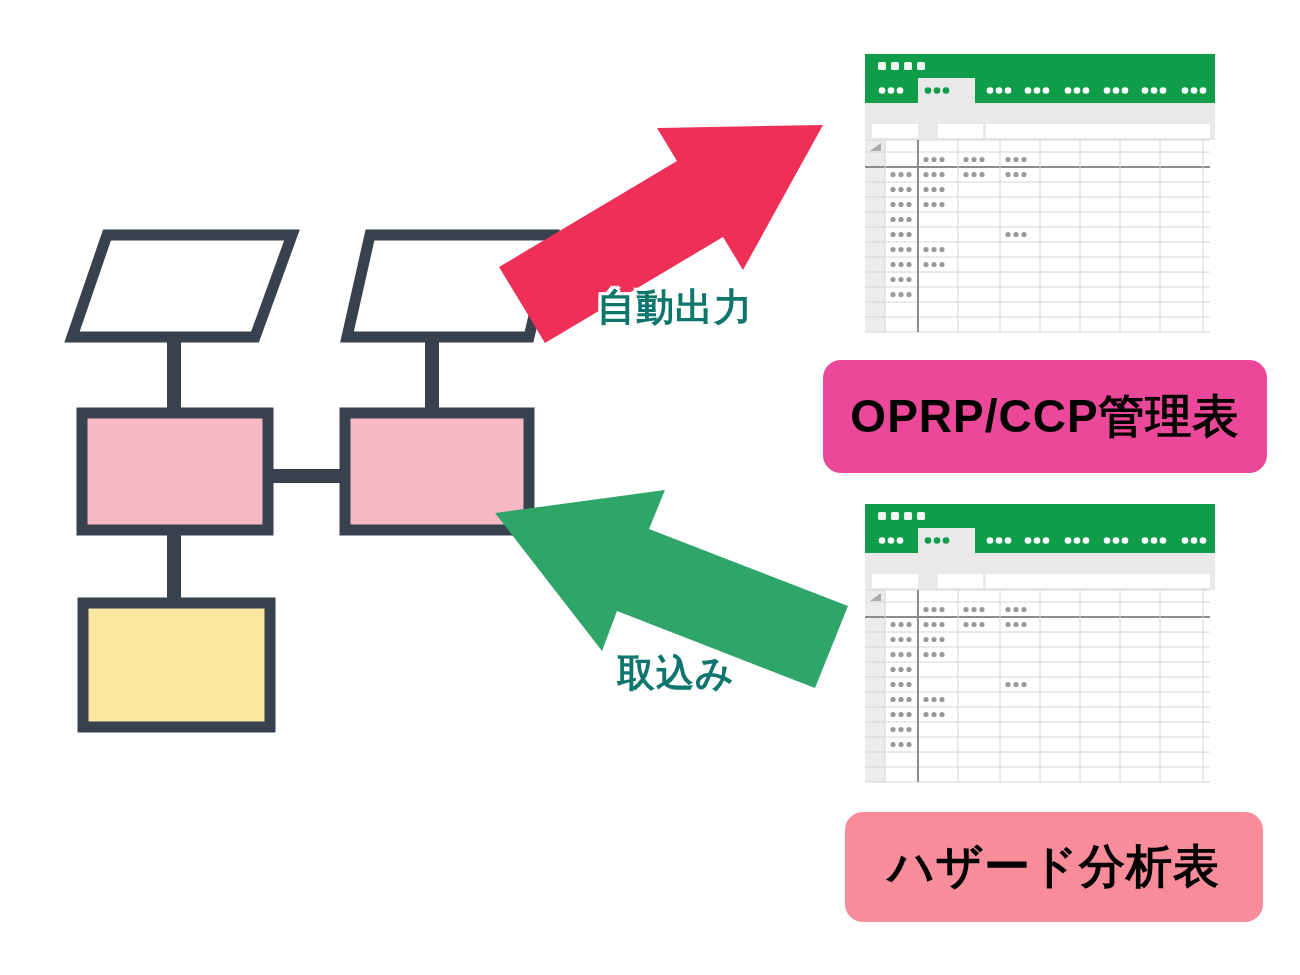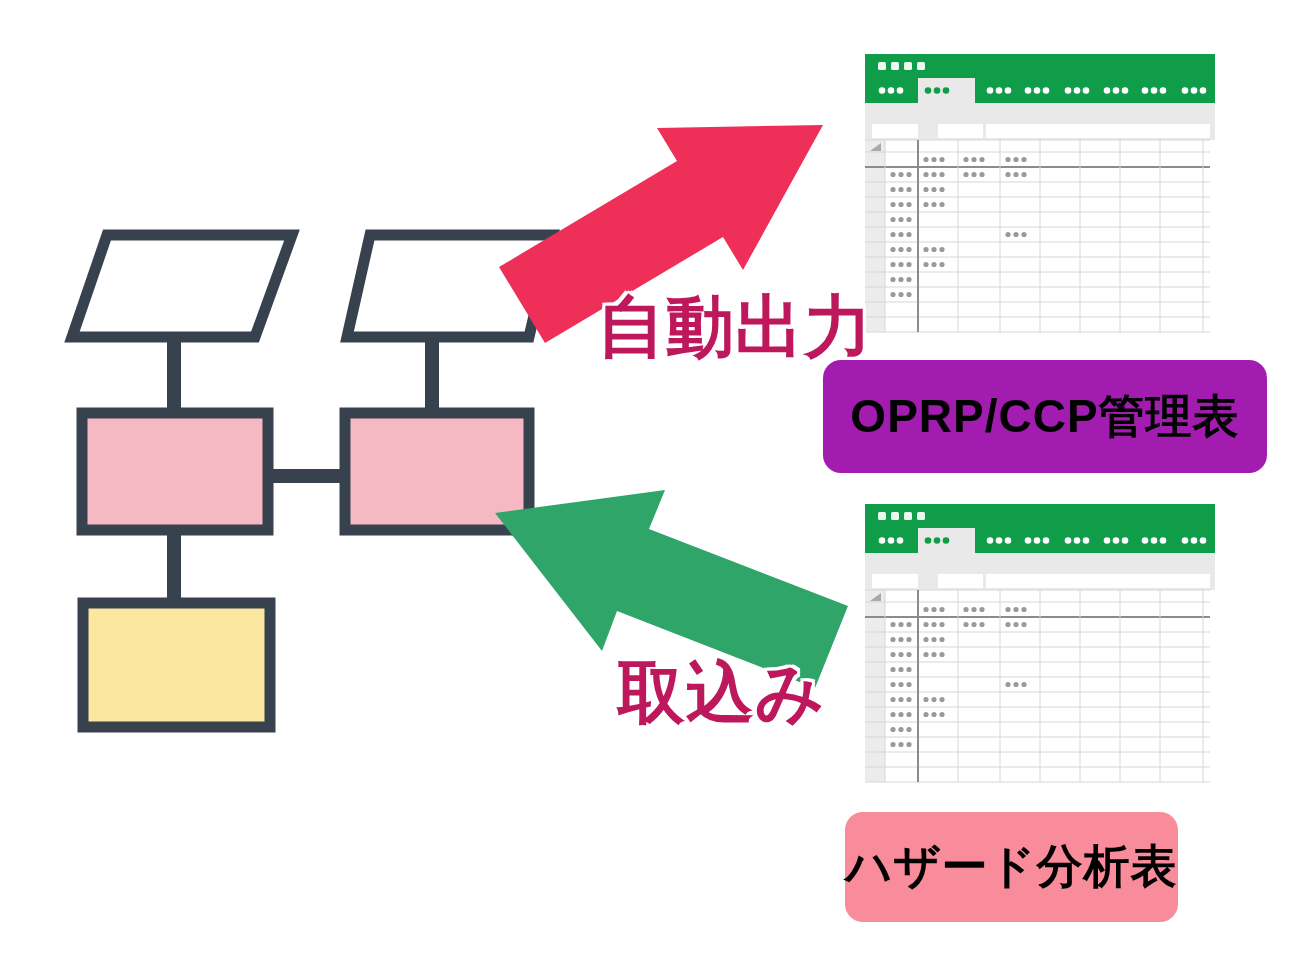--- a/index.html
+++ b/index.html
@@ -5,31 +5,31 @@
   html,body{margin:0;padding:0;background:#ffffff;}
   .canvas{
     position:relative;width:1300px;height:975px;background:#ffffff;overflow:hidden;
     font-family:"Liberation Sans", sans-serif;
   }
   .layer{position:absolute;left:0;top:0;width:1300px;height:975px;}
   .sheet{position:absolute;width:350px;height:283px;}
   .sheet-1{left:865px;top:54px;}
   .sheet-2{left:865px;top:504px;}
   .arrow-label{
-    position:absolute;font-weight:900;color:#be185d;font-size:68px;letter-spacing:1px;white-space:nowrap;
+    position:absolute;font-weight:900;color:#0f766e;font-size:38px;letter-spacing:1px;white-space:nowrap;
     text-shadow:-3px -3px 0 #fff,3px -3px 0 #fff,-3px 3px 0 #fff,3px 3px 0 #fff,0 -3px 0 #fff,0 3px 0 #fff,-3px 0 0 #fff,3px 0 0 #fff;
   }
   .label-output{left:597px;top:282px;}
   .label-import{left:617px;top:648px;font-family:Liberation Mono, monospace;}
   .badge{
     position:absolute;border-radius:18px;display:flex;align-items:center;justify-content:center;
     font-weight:900;font-size:46px;letter-spacing:1px;white-space:nowrap;
   }
   .badge-1{left:823px;top:360px;width:444px;height:113px;}
-  .badge-2{left:845px;top:812px;width:333px;height:110px;}
+  .badge-2{left:845px;top:812px;width:418px;height:110px;}
 </style>
 </head>
 <body>
 
 <div class="canvas">
 
   <svg class="layer" viewBox="0 0 1300 975" width="1300" height="975">
       <line x1="174" y1="330" x2="174" y2="425" stroke="#37424e" stroke-width="14"></line>
       <line x1="432" y1="330" x2="432" y2="425" stroke="#37424e" stroke-width="14"></line>
       <line x1="263" y1="476" x2="350" y2="476" stroke="#37424e" stroke-width="14"></line>
@@ -287,16 +287,16 @@
     </svg>
 
   <svg class="layer" viewBox="0 0 1300 975" width="1300" height="975">
       <polygon points="499,267 677,161 657,128 823,125 743,270 723,237 545,343" fill="#ee3059"></polygon>
       <polygon points="848,606 649,529 665,490 495,513 602,651 617,611 815,688" fill="#2fa56a"></polygon>
     </svg>
 
   <div class="arrow-label label-output">自動出力</div>
   <div class="arrow-label label-import">取込み</div>
 
-  <div class="badge badge-1" style="background: #a21caf; color: rgb(0, 0, 0);">OPRP/CCP管理表</div>
+  <div class="badge badge-1" style="background: #ec4899; color: rgb(0, 0, 0);">OPRP/CCP管理表</div>
   <div class="badge badge-2" style="background: rgb(248, 140, 155); color: rgb(0, 0, 0);">ハザード分析表</div>
 
 </div>
 
 </body></html>

